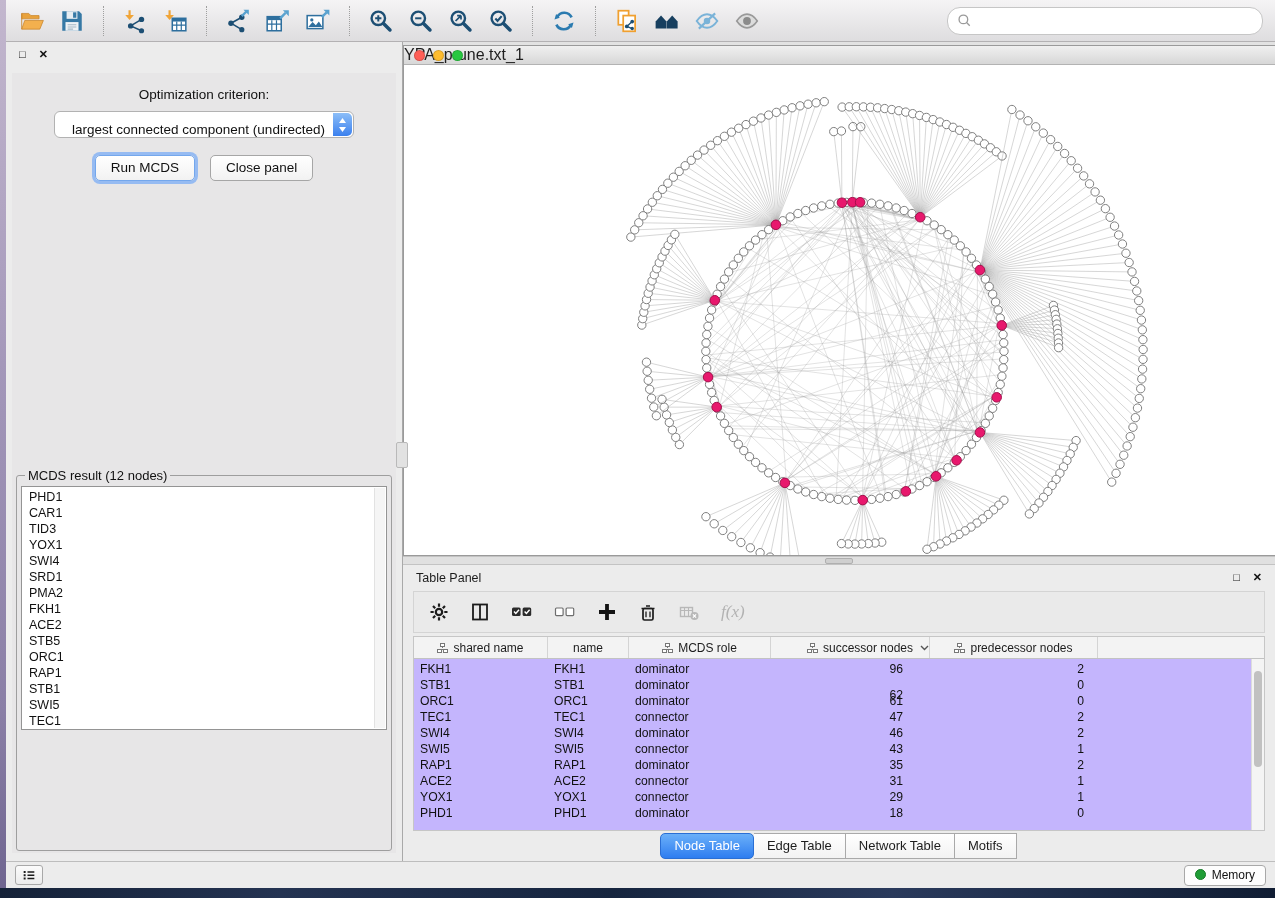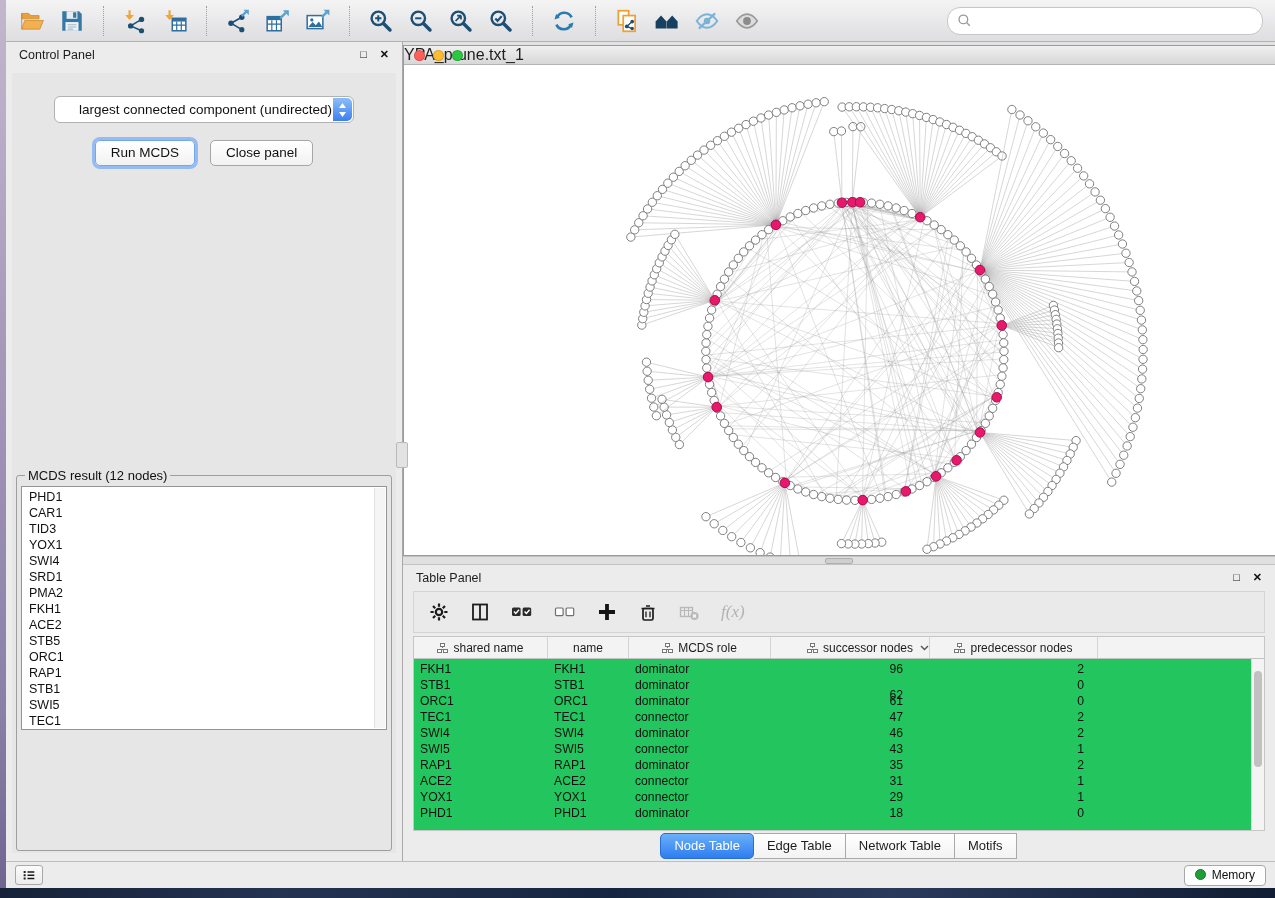--- a/index.html
+++ b/index.html
@@ -39,21 +39,21 @@
   .cp-tabs{display:flex;justify-content:center;margin:2px 0 0;flex:0 0 auto}
   .tab-seg{font-size:13px;padding:4px 13px 5px;background:linear-gradient(#ffffff,#f3f3f3);
     border:1px solid #a9a9a9;border-left:none;color:#1d1d1d}
   .tab-seg:first-child{border-left:1px solid #a9a9a9;border-radius:5px 0 0 5px}
   .tab-seg.active{background:linear-gradient(#6bb0f9,#2e7df0);color:#fff;border:1px solid #2a6fd4;
     border-radius:5px;margin-left:-1px}
   .cp-body{flex:1;display:flex;flex-direction:column;background:#e7e6e7;margin:6px 6px 8px;
     padding-top:14px;min-height:0}
   .opt-label{text-align:center;font-size:13.5px;color:#111}
   .opt-select{margin:9px 42px 0;height:25px;background:#fff;border:1px solid #b2b2b2;border-radius:6px;
-    display:flex;align-items:center;font-size:13.5px;color:#111;padding-left:24px;position:relative}
+    display:flex;align-items:flex-end;font-size:13.5px;color:#111;padding-left:17px;position:relative}
   .opt-select .val{flex:1;white-space:nowrap;overflow:hidden}
   .opt-stepper{position:absolute;right:1px;top:1px;bottom:1px;width:19px;border-radius:0 5px 5px 0;
     background:linear-gradient(#8cbef8,#3b80ee);display:flex;flex-direction:column;align-items:center;
     justify-content:center;gap:2px}
   .btn-row{display:flex;justify-content:center;gap:15px;margin-top:17px}
   .push-btn{font-size:13.5px;padding:4px 15px 5px;background:linear-gradient(#ffffff,#f2f2f2);
     border:1px solid #a6a6a6;border-radius:5px;color:#111;font-family:"Liberation Sans",sans-serif}
   .push-btn.focused{box-shadow:0 0 0 3px rgba(106,164,248,.65);border-color:#74a7ec}
   .cp-spacer{flex:1}
   fieldset.mcds-box{margin:0 4px 2px;border:1px solid #9e9e9e;border-radius:3px;height:374px;
@@ -76,21 +76,21 @@
   .net-canvas svg{position:absolute;left:0;top:0;width:100%;height:100%}
   .h-divider{height:7px;flex:0 0 auto;background:#e0e0e0;border-top:1px solid #c3c3c3;
     border-bottom:1px solid #c3c3c3;display:flex;align-items:center;justify-content:center}
   .h-grip{width:26px;height:4px;background:#cfcfcf;border:1px solid #afafaf;border-radius:2px}
   
   .table-panel{height:296px;flex:0 0 auto;display:flex;flex-direction:column;background:#ececec}
   .tp-toolbar{height:40px;flex:0 0 auto;background:#eaeaea;border:1px solid #d4d4d4;margin:1px 10px 0;
     display:flex;align-items:center;gap:21px;padding:0 15px}
   .tpi{display:flex;align-items:center;justify-content:flex-start;background:none;border:none;padding:0}
   .fx{font-family:"Liberation Serif",serif;font-style:italic;font-size:17px;color:#b2b2b2}
-  .tp-table-wrap{flex:1;margin:3px 10px 0;background:#22c55e;border:1px solid #c6c6c6;position:relative;
+  .tp-table-wrap{flex:1;margin:3px 10px 0;background:#c4b5fd;border:1px solid #c6c6c6;position:relative;
     overflow:hidden;display:flex;flex-direction:column;min-height:0}
   .tp-header{display:flex;height:21px;flex:0 0 auto;background:#f3f3f3;border-bottom:1px solid #c2c2c2;
     font-size:12px;color:#1c1c1c}
   .th{display:flex;align-items:center;justify-content:center;gap:5px;border-right:1px solid #d4d4d4;
     box-sizing:border-box;white-space:nowrap;overflow:hidden}
   .th.filler{flex:1;border-right:none}
   .col-icon{display:flex;align-items:center}
   .sort-arrow{display:flex;align-items:center;margin-left:2px}
   .tp-body{flex:1;overflow:hidden;font-size:12.2px;color:#111;padding-top:2px}
   .tr{display:flex;height:16px;align-items:center}
@@ -266,27 +266,27 @@
         </svg>
       <input placeholder="" style="">
     </div>
   </div>
 
   <div class="main">
     <div class="v-grip"></div>
 
     <div class="control-panel">
       <div class="panel-titlebar">
-        <span class="pt-label">Control Panel</span>
         <span class="win-ctl">
           <span class="wc">□</span>
           <span class="wc">✕</span>
         </span>
       </div>
       <div class="cp-body">
+        <div class="opt-label">Optimization criterion:</div>
         <div class="opt-select">
           <span class="val">largest connected component (undirected)</span>
           <span class="opt-stepper">
             <svg width="9" height="6" viewBox="0 0 9 6">
                 <path d="M4.5 0L8 5H1z" fill="#fff"></path>
               </svg>
             <svg width="9" height="6" viewBox="0 0 9 6">
                 <path d="M4.5 6L1 1h7z" fill="#fff"></path>
               </svg>
           </span>

